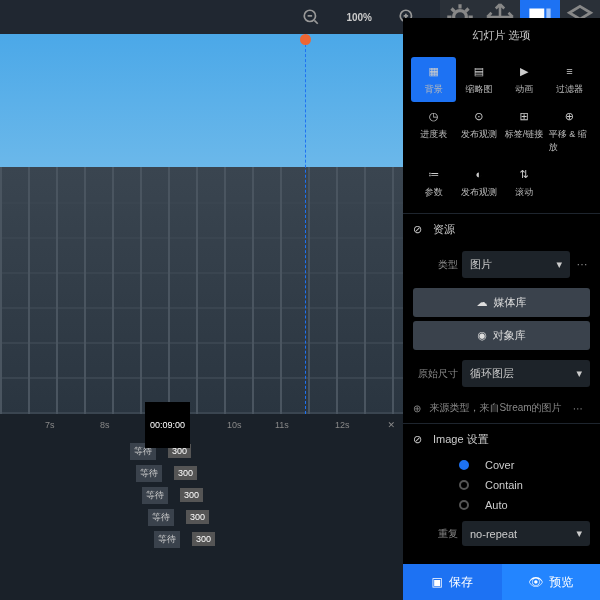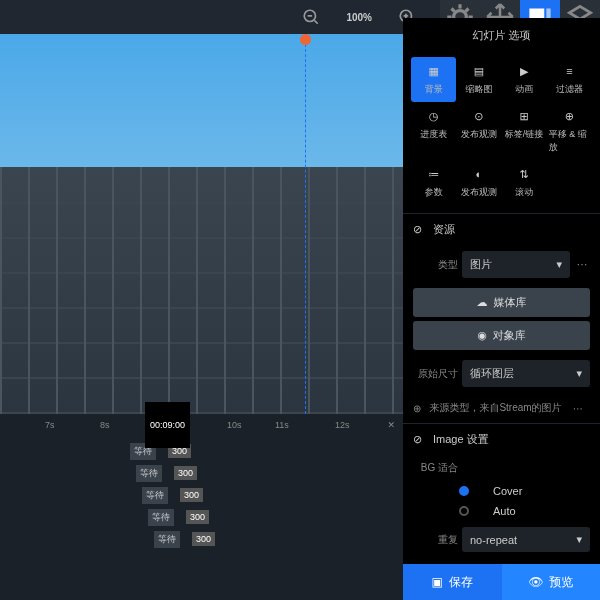--- a/index.html
+++ b/index.html
@@ -17,21 +17,21 @@
 .gi.active{background:#1d72f3;border-radius:3px}
 .gi-ic{width:16px;height:16px;display:flex;align-items:center;justify-content:center;color:#ccc}
 .gi-lb{font-size:9px;color:#bbb;text-align:left}
 .sec{border-top:1px solid #1e252e}
 .sh{display:flex;align-items:center;padding:8px 10px;gap:6px;color:#ccc;font-size:11px}
 .sh .ic{width:14px;height:14px}
 .row{display:flex;align-items:center;padding:6px 10px;gap:4px}
 .lbl{width:45px;text-align:right;color:#888;font-size:10px}
 .sel{flex:1;background:#1d2329;border-radius:3px;padding:6px 8px;display:flex;align-items:center;justify-content:space-between;cursor:pointer;color:#ccc;font-size:11px}
 .btn{background:#3a424c;border-radius:3px;padding:7px;text-align:center;cursor:pointer;color:#ddd;font-size:11px;margin:4px 10px;display:flex;align-items:center;justify-content:center;gap:6px}
-.radio{display:flex;align-items:center;gap:24px;padding:4px 0 4px 56px;cursor:pointer}
+.radio{display:flex;align-items:center;gap:16px;padding:4px 0 4px 56px;cursor:pointer}
 .rd{width:10px;height:10px;border-radius:50%;border:2px solid #555}
 .rd.on{border-color:#1d72f3;background:#1d72f3}
 .rl{color:#ccc;font-size:11px}
 .viewport{position:absolute;left:0;top:34px;right:197px;height:380px;background:linear-gradient(180deg,#4ba8e8 0%,#6bb8ea 35%,#555 35%,#444 100%);overflow:hidden}
 .bldg{position:absolute;top:35%;left:0;right:0;bottom:0;background:linear-gradient(180deg,#3a4550 0%,#2a3540 100%)}
 .bldg::before{content:'';position:absolute;top:0;left:0;right:0;height:100%;background:repeating-linear-gradient(90deg,#4a5560 0px,#4a5560 2px,transparent 2px,transparent 28px),repeating-linear-gradient(180deg,#3a4550 0px,#3a4550 2px,transparent 2px,transparent 35px)}
 .ruler{position:absolute;left:0;top:34px;right:197px;height:14px;background:#1e2530;display:flex;font-size:8px;color:#666}
 .rk{position:absolute;top:1px}
 .ph-line{position:absolute;left:305px;top:34px;width:1px;height:380px;border-left:1px dashed #1d72f3;z-index:5}
 .ph-hd{position:absolute;left:300px;top:34px;width:11px;height:11px;background:#e63;border-radius:50%;z-index:6}
@@ -250,27 +250,28 @@
         <span>⊕</span>
         <span>来源类型，来自Stream的图片</span>
         <span class="more">⋯</span>
       </div>
   </div>
   <div class="sec">
     <div class="sh">
         <span class="ic">⊘</span>
         <span>Image 设置</span>
       </div>
-    <div class="row">
-        <span class="lbl">BG 适合</span>
-      </div>
     <div id="fits">
         <div class="radio">
           <span class="rd on"></span>
           <span class="rl">Cover</span>
+        </div>
+        <div class="radio">
+          <span class="rd"></span>
+          <span class="rl">Contain</span>
         </div>
         <div class="radio">
           <span class="rd"></span>
           <span class="rl">Auto</span>
         </div>
       </div>
     <div class="row">
       <span class="lbl">重复</span>
       <div class="sel">
           <span>no-repeat</span>

